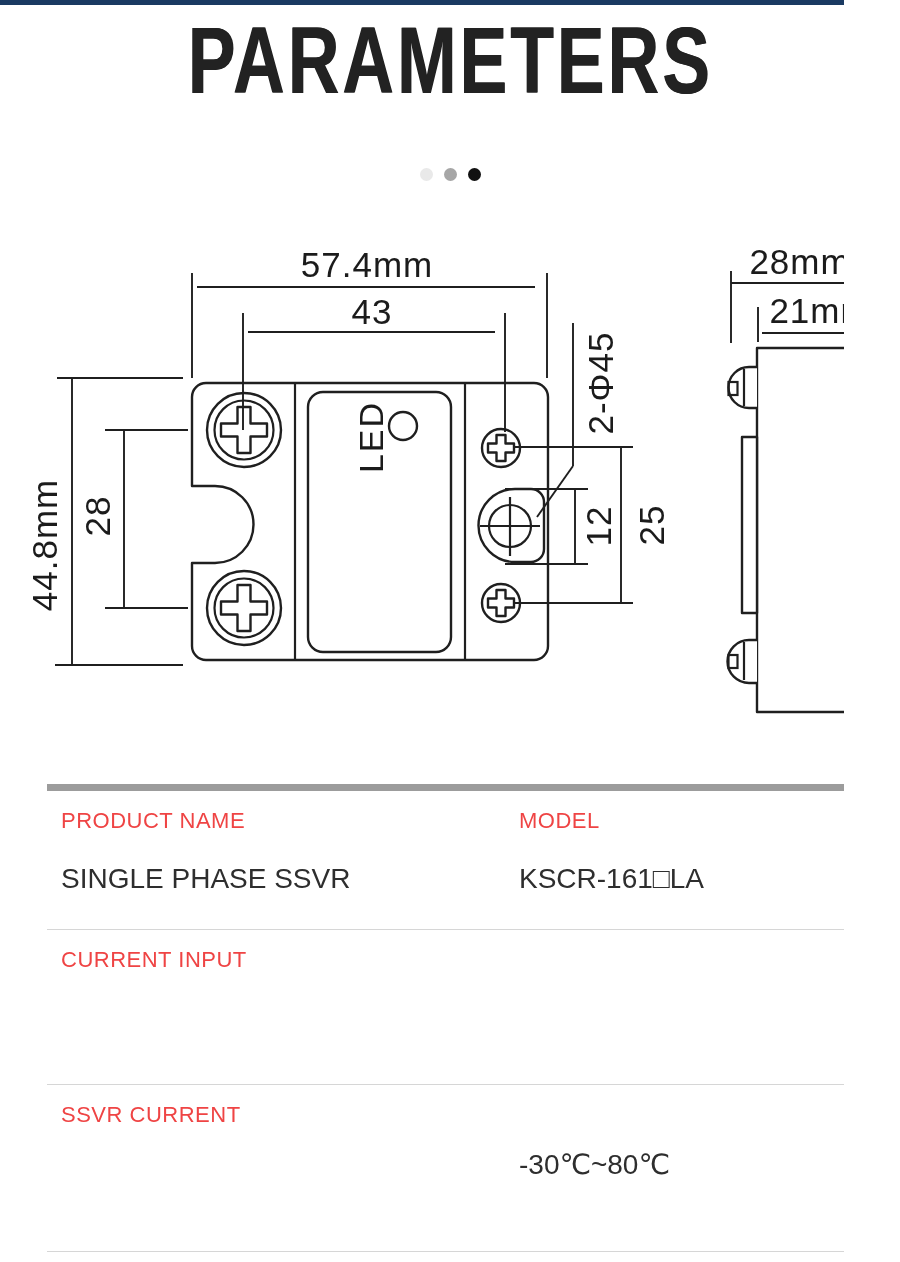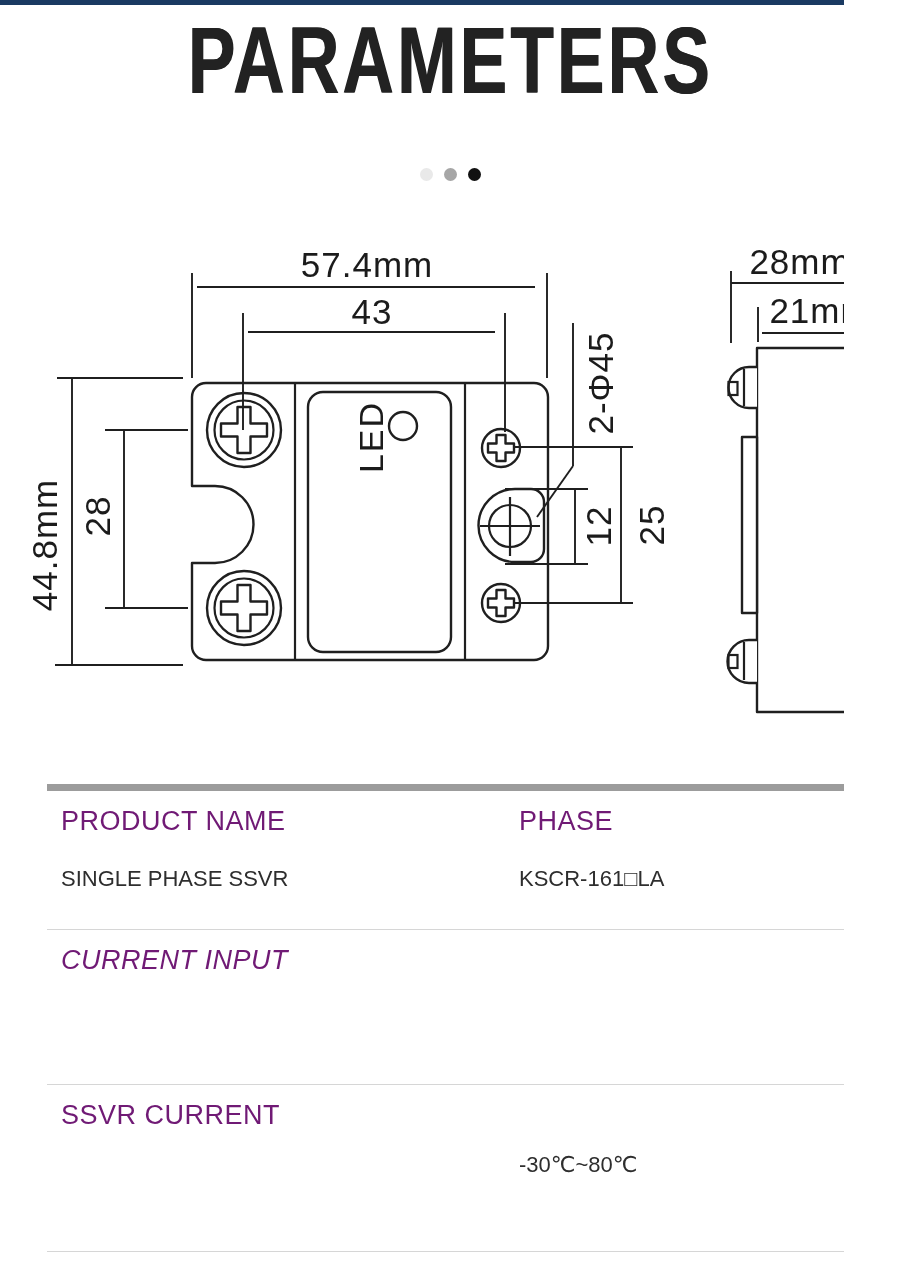--- a/index.html
+++ b/index.html
@@ -18,25 +18,25 @@
   .drawing{position:absolute;top:230px;left:0;}
   .ol{fill:#ffffff;stroke:#1f1f1f;stroke-width:2.4;stroke-linejoin:round;}
   .ln{fill:none;stroke:#1f1f1f;stroke-width:2.2;}
   .dim{fill:none;stroke:#1f1f1f;stroke-width:1.9;}
   .dtx{fill:#1b1b1b;font-size:35px;letter-spacing:1px;}
   .led{fill:#1b1b1b;font-size:34px;letter-spacing:2px;}
   .spec{position:absolute;top:784px;left:47px;width:819px;}
   .bar-thick{height:7px;background:#9c9c9c;}
   .spec-row{display:grid;grid-template-columns:458px 1fr;border-bottom:1px solid #d6d6d6;}
   .row-1{height:138px;}
-  .row-2{height:154px;font-style:italic;}
+  .row-2{height:154px;}
   .row-3{height:166px;}
   .cell{padding:15px 0 0 14px;}
-  .label{font-size:27px;line-height:30px;color:#701a75;letter-spacing:0.5px;}
-  .value{margin-top:24px;font-size:22px;line-height:37px;color:#2e2e2e;white-space:pre-line;}
+  .label{font-size:22px;line-height:30px;color:#ef4444;letter-spacing:0.5px;}
+  .value{margin-top:24px;font-size:28px;line-height:37px;color:#2e2e2e;white-space:pre-line;}
   .value-offset{margin-top:46px;}
 </style>
 </head>
 <body>
 
 <div class="page">
 
   <div class="top-bar"></div>
 
   <div class="title">PARAMETERS</div>
@@ -149,21 +149,21 @@
 
   <div class="spec">
     <div class="bar-thick"></div>
 
     <div class="spec-row row-1">
       <div class="cell">
         <div class="label">PRODUCT NAME</div>
         <div class="value">SINGLE PHASE SSVR</div>
       </div>
       <div class="cell">
-        <div class="label">PHASE</div>
+        <div class="label">MODEL</div>
         <div class="value">KSCR-161□LA</div>
       </div>
     </div>
 
     <div class="spec-row row-2">
       <div class="cell">
         <div class="label">CURRENT INPUT</div>
       </div>
     </div>
 

